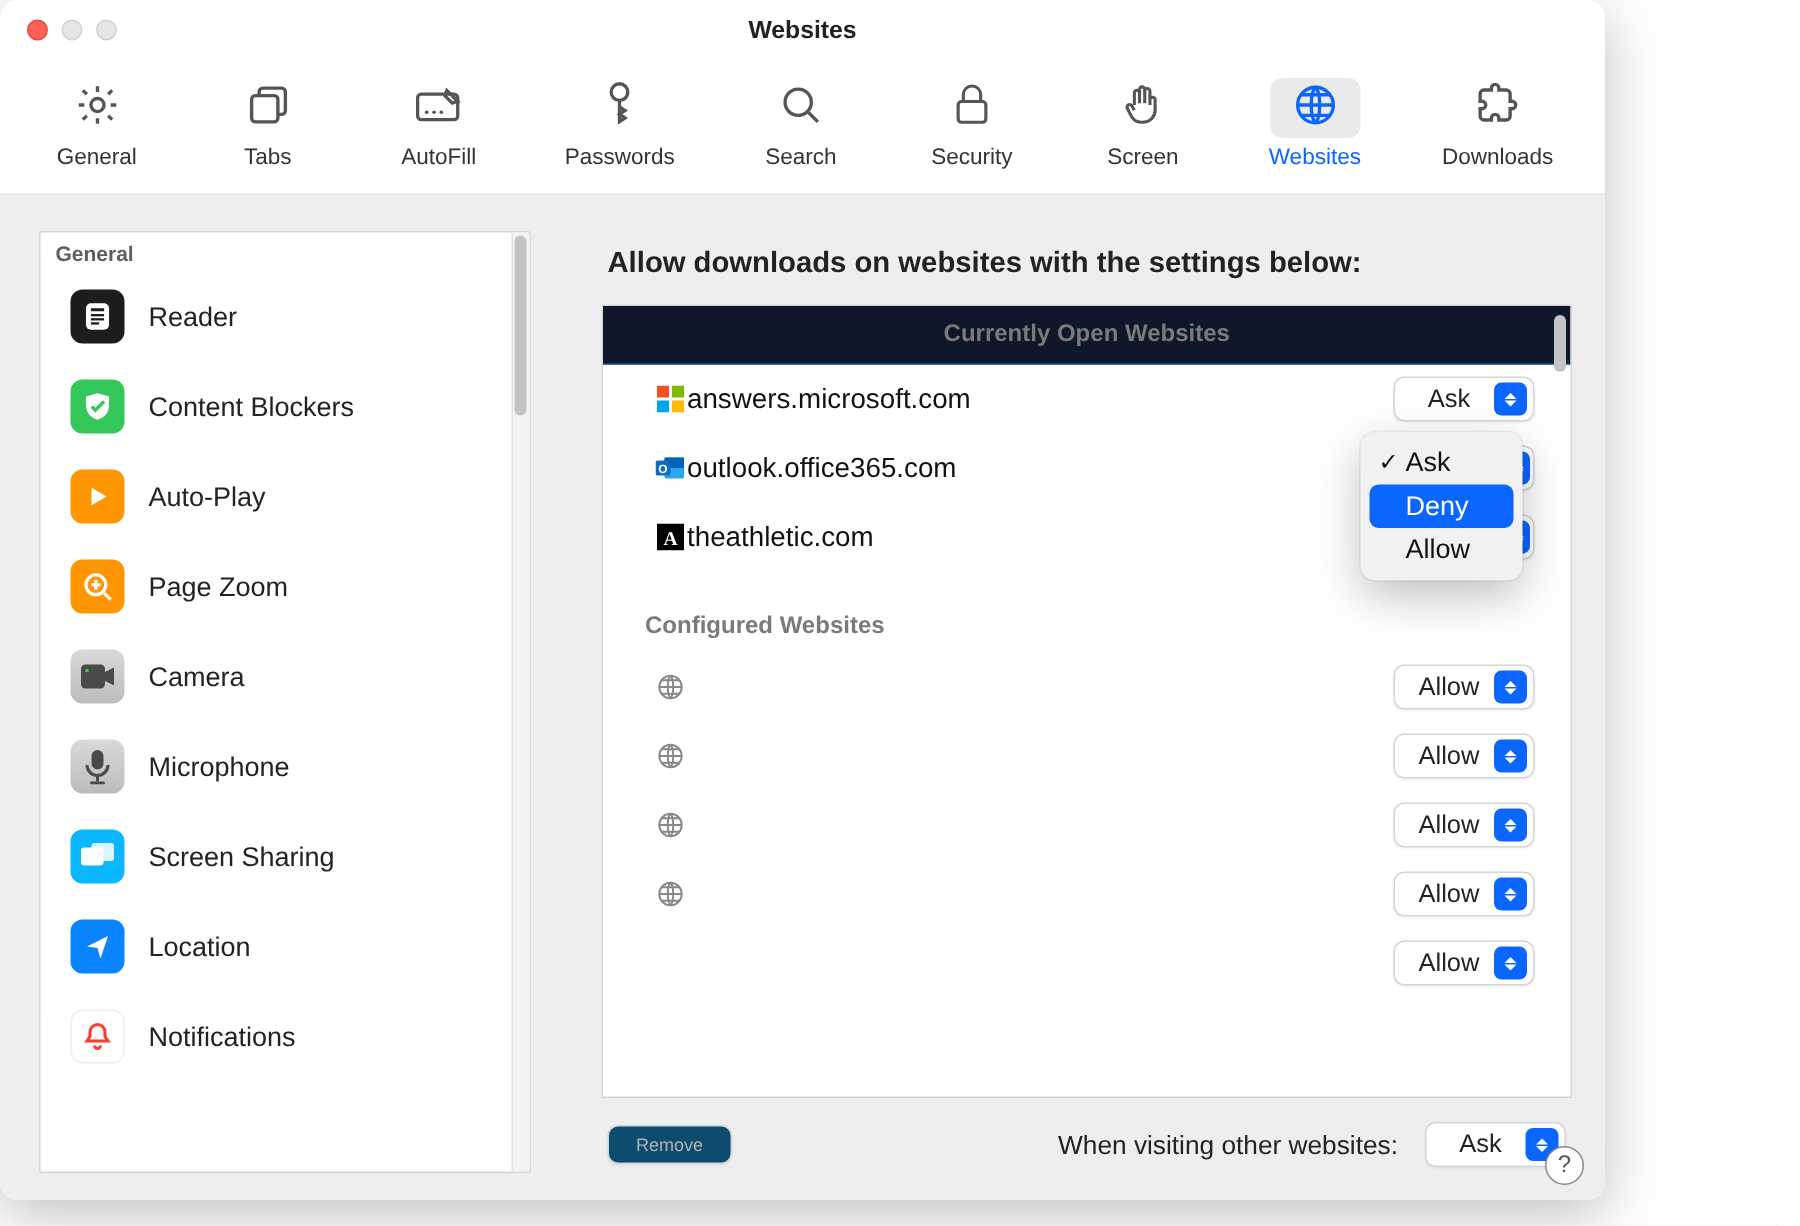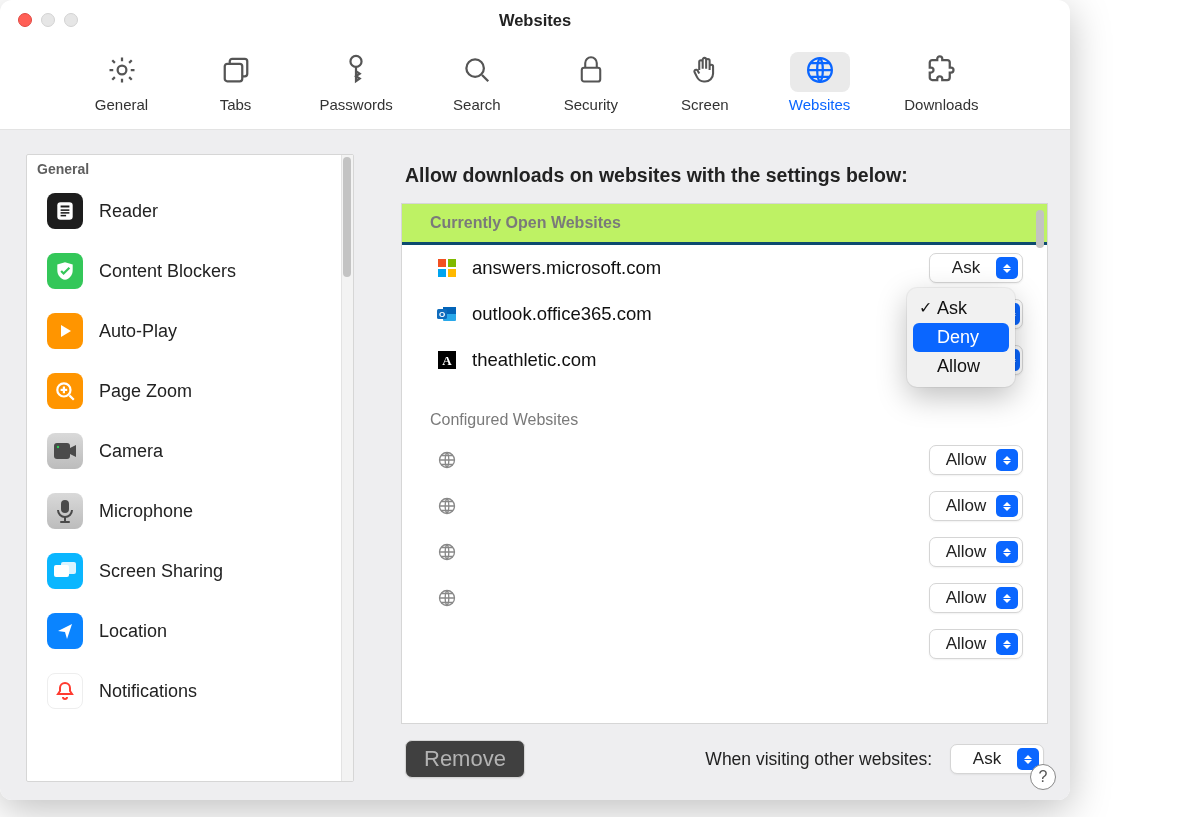--- a/index.html
+++ b/index.html
@@ -128,31 +128,31 @@
 }
 .site-list {
   flex: 1;
   background: #fff;
   border: 1px solid #d6d6d6;
   display: flex; flex-direction: column;
   position: relative;
   overflow: hidden;
 }
 .group-header {
-  background: #bef264;
+  background: #0f172a;
   font-weight: 700; font-size: 16px;
   color: #7a7a7a;
   padding: 10px 28px;
-  border-bottom: 3px solid #0c4a6e;
+  border-bottom: 1px solid #0c4a6e;
+  text-align: center;
 }
 .site-row {
   display: flex; align-items: center;
   padding: 8px 24px 8px 34px;
   font-size: 18.5px;
-  gap: 14px;
 }
 .site-icon { width: 22px; height: 22px; display: flex; align-items: center; justify-content: center; flex-shrink:0;}
 .site-domain { flex: 1; color: #111; }
 .site-select {
   min-width: 94px; height: 30px;
   background: #fff;
   border: 1px solid #d5d5d5;
   border-radius: 7px;
   display: flex; align-items: center;
   padding: 0 4px 0 12px;
@@ -167,21 +167,21 @@
   gap: 1px;
 }
 .stepper::before, .stepper::after {
   content: ""; width: 0; height: 0;
   border-left: 4px solid transparent; border-right: 4px solid transparent;
 }
 .stepper::before { border-bottom: 4.5px solid #fff; }
 .stepper::after  { border-top: 4.5px solid #fff; }
 
 .group-header2 {
-  font-weight: 400; font-size: 16px; color: #7a7a7a;
+  font-weight: 700; font-size: 16px; color: #7a7a7a;
   padding: 28px 28px 8px;
 }
 .site-list-scroll-thumb {
   position: absolute; right: 3px; top: 6px; width: 8px; height: 38px;
   background: #c3c3c3; border-radius: 4px;
 }
 
 
 .popup-menu {
   position: absolute;
@@ -206,22 +206,22 @@
 .popup-item.highlight {
   background: #0a66ff; color: #fff;
 }
 
 
 .bottom-row {
   display: flex; align-items: center; gap: 18px;
   padding: 16px 4px 4px;
 }
 .btn {
-  background: #404040; border: 1px solid #d5d5d5; border-radius: 7px;
-  padding: 5px 18px; font-size: 22px;
+  background: #0c4a6e; border: 1px solid #d5d5d5; border-radius: 7px;
+  padding: 5px 18px; font-size: 12px;
   box-shadow: 0 1px 2px rgba(0,0,0,.06);
 }
 .btn.disabled { color: #b3b3b3; }
 .spacer { flex: 1; }
 .other-label { font-size: 17.5px; color: #222; }
 
 
 .help-btn {
   position: absolute; right: 14px; bottom: 10px;
   width: 26px; height: 26px; border-radius: 50%;
@@ -257,20 +257,32 @@
       <span class="tool-label">General</span>
     </div>
     <div class="tool">
       <div class="tool-icon-box">
           <span><svg width="30" height="30" viewBox="0 0 24 24">
               <rect x="3" y="7" width="14" height="14" rx="2"></rect>
               <path d="M7 7V5a2 2 0 0 1 2-2h10a2 2 0 0 1 2 2v10a2 2 0 0 1-2 2h-2"></path>
             </svg></span>
         </div>
       <span class="tool-label">Tabs</span>
+    </div>
+    <div class="tool">
+      <div class="tool-icon-box">
+          <span><svg width="34" height="30" viewBox="0 0 28 24">
+              <rect x="2" y="6" width="22" height="14" rx="2"></rect>
+              <circle cx="7" cy="16" r="1" fill="#555" stroke="none"></circle>
+              <circle cx="11" cy="16" r="1" fill="#555" stroke="none"></circle>
+              <circle cx="15" cy="16" r="1" fill="#555" stroke="none"></circle>
+              <path d="M18 4l6 6-3 1-4-4z"></path>
+            </svg></span>
+        </div>
+      <span class="tool-label">AutoFill</span>
     </div>
     <div class="tool">
       <div class="tool-icon-box">
           <span><svg width="26" height="32" viewBox="0 0 20 26">
               <circle cx="10" cy="6" r="4.5"></circle>
               <path d="M10 10v12l3-2-3-2 3-2-3-2"></path>
             </svg></span>
         </div>
       <span class="tool-label">Passwords</span>
     </div>

